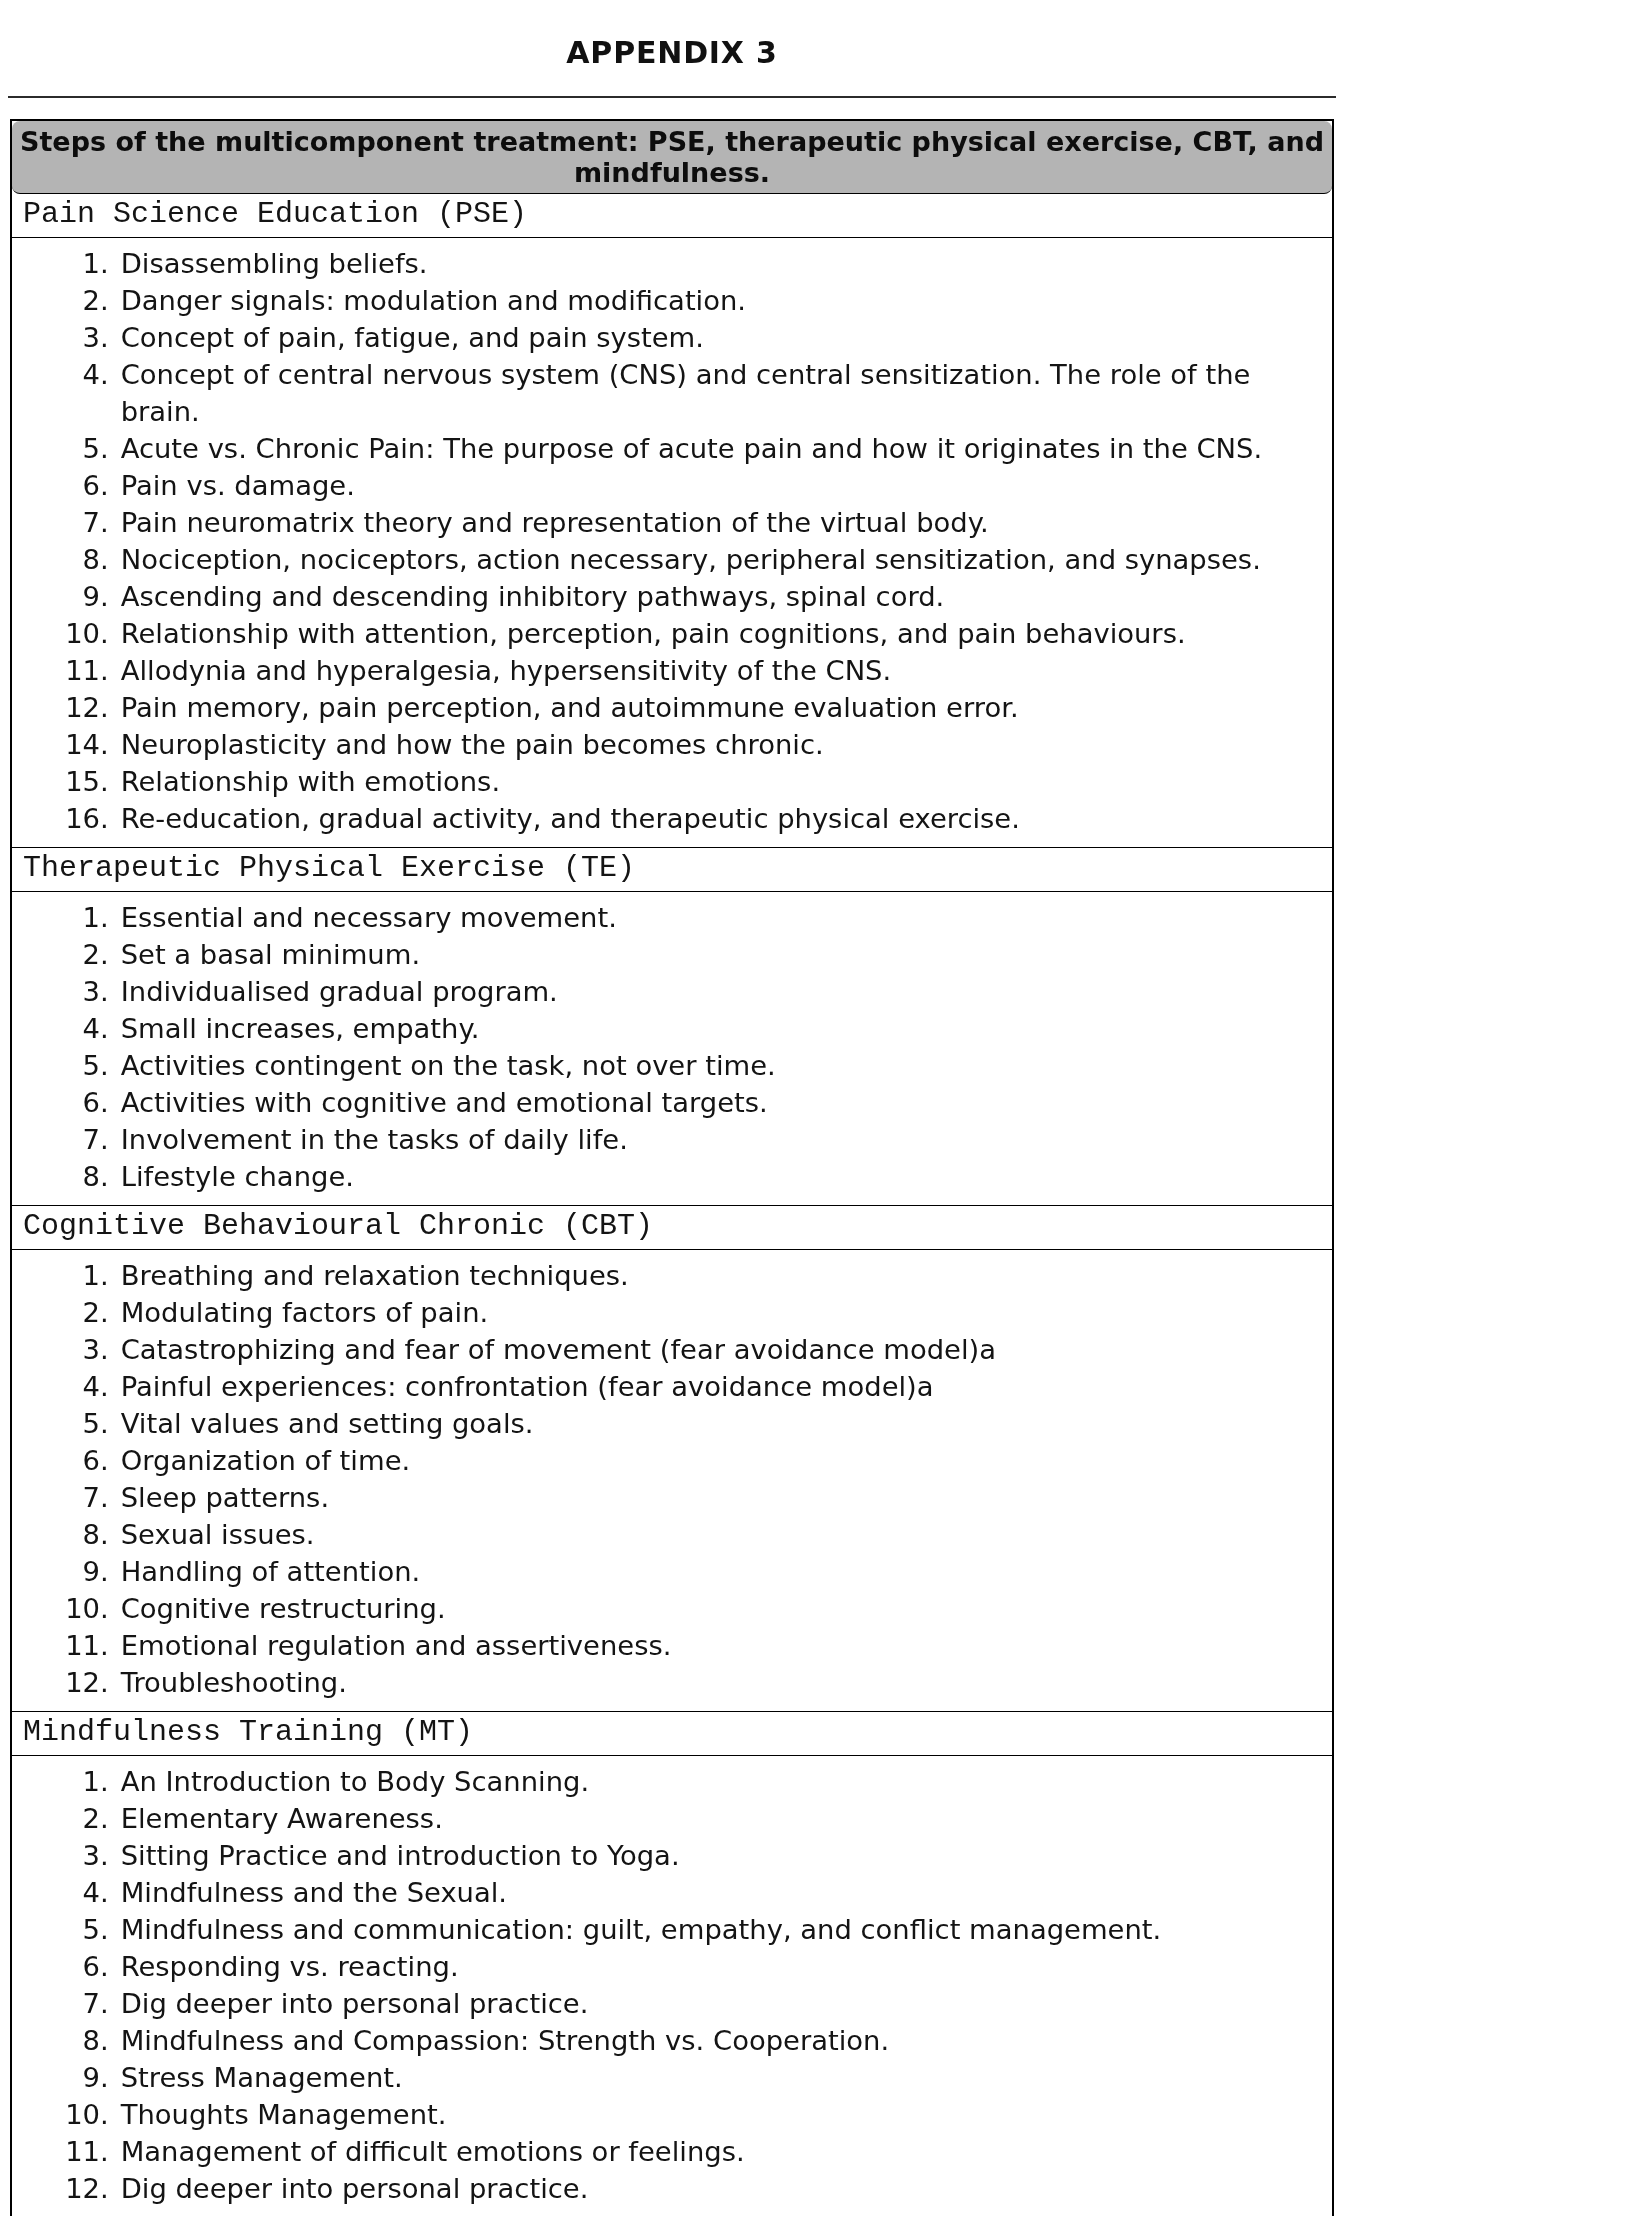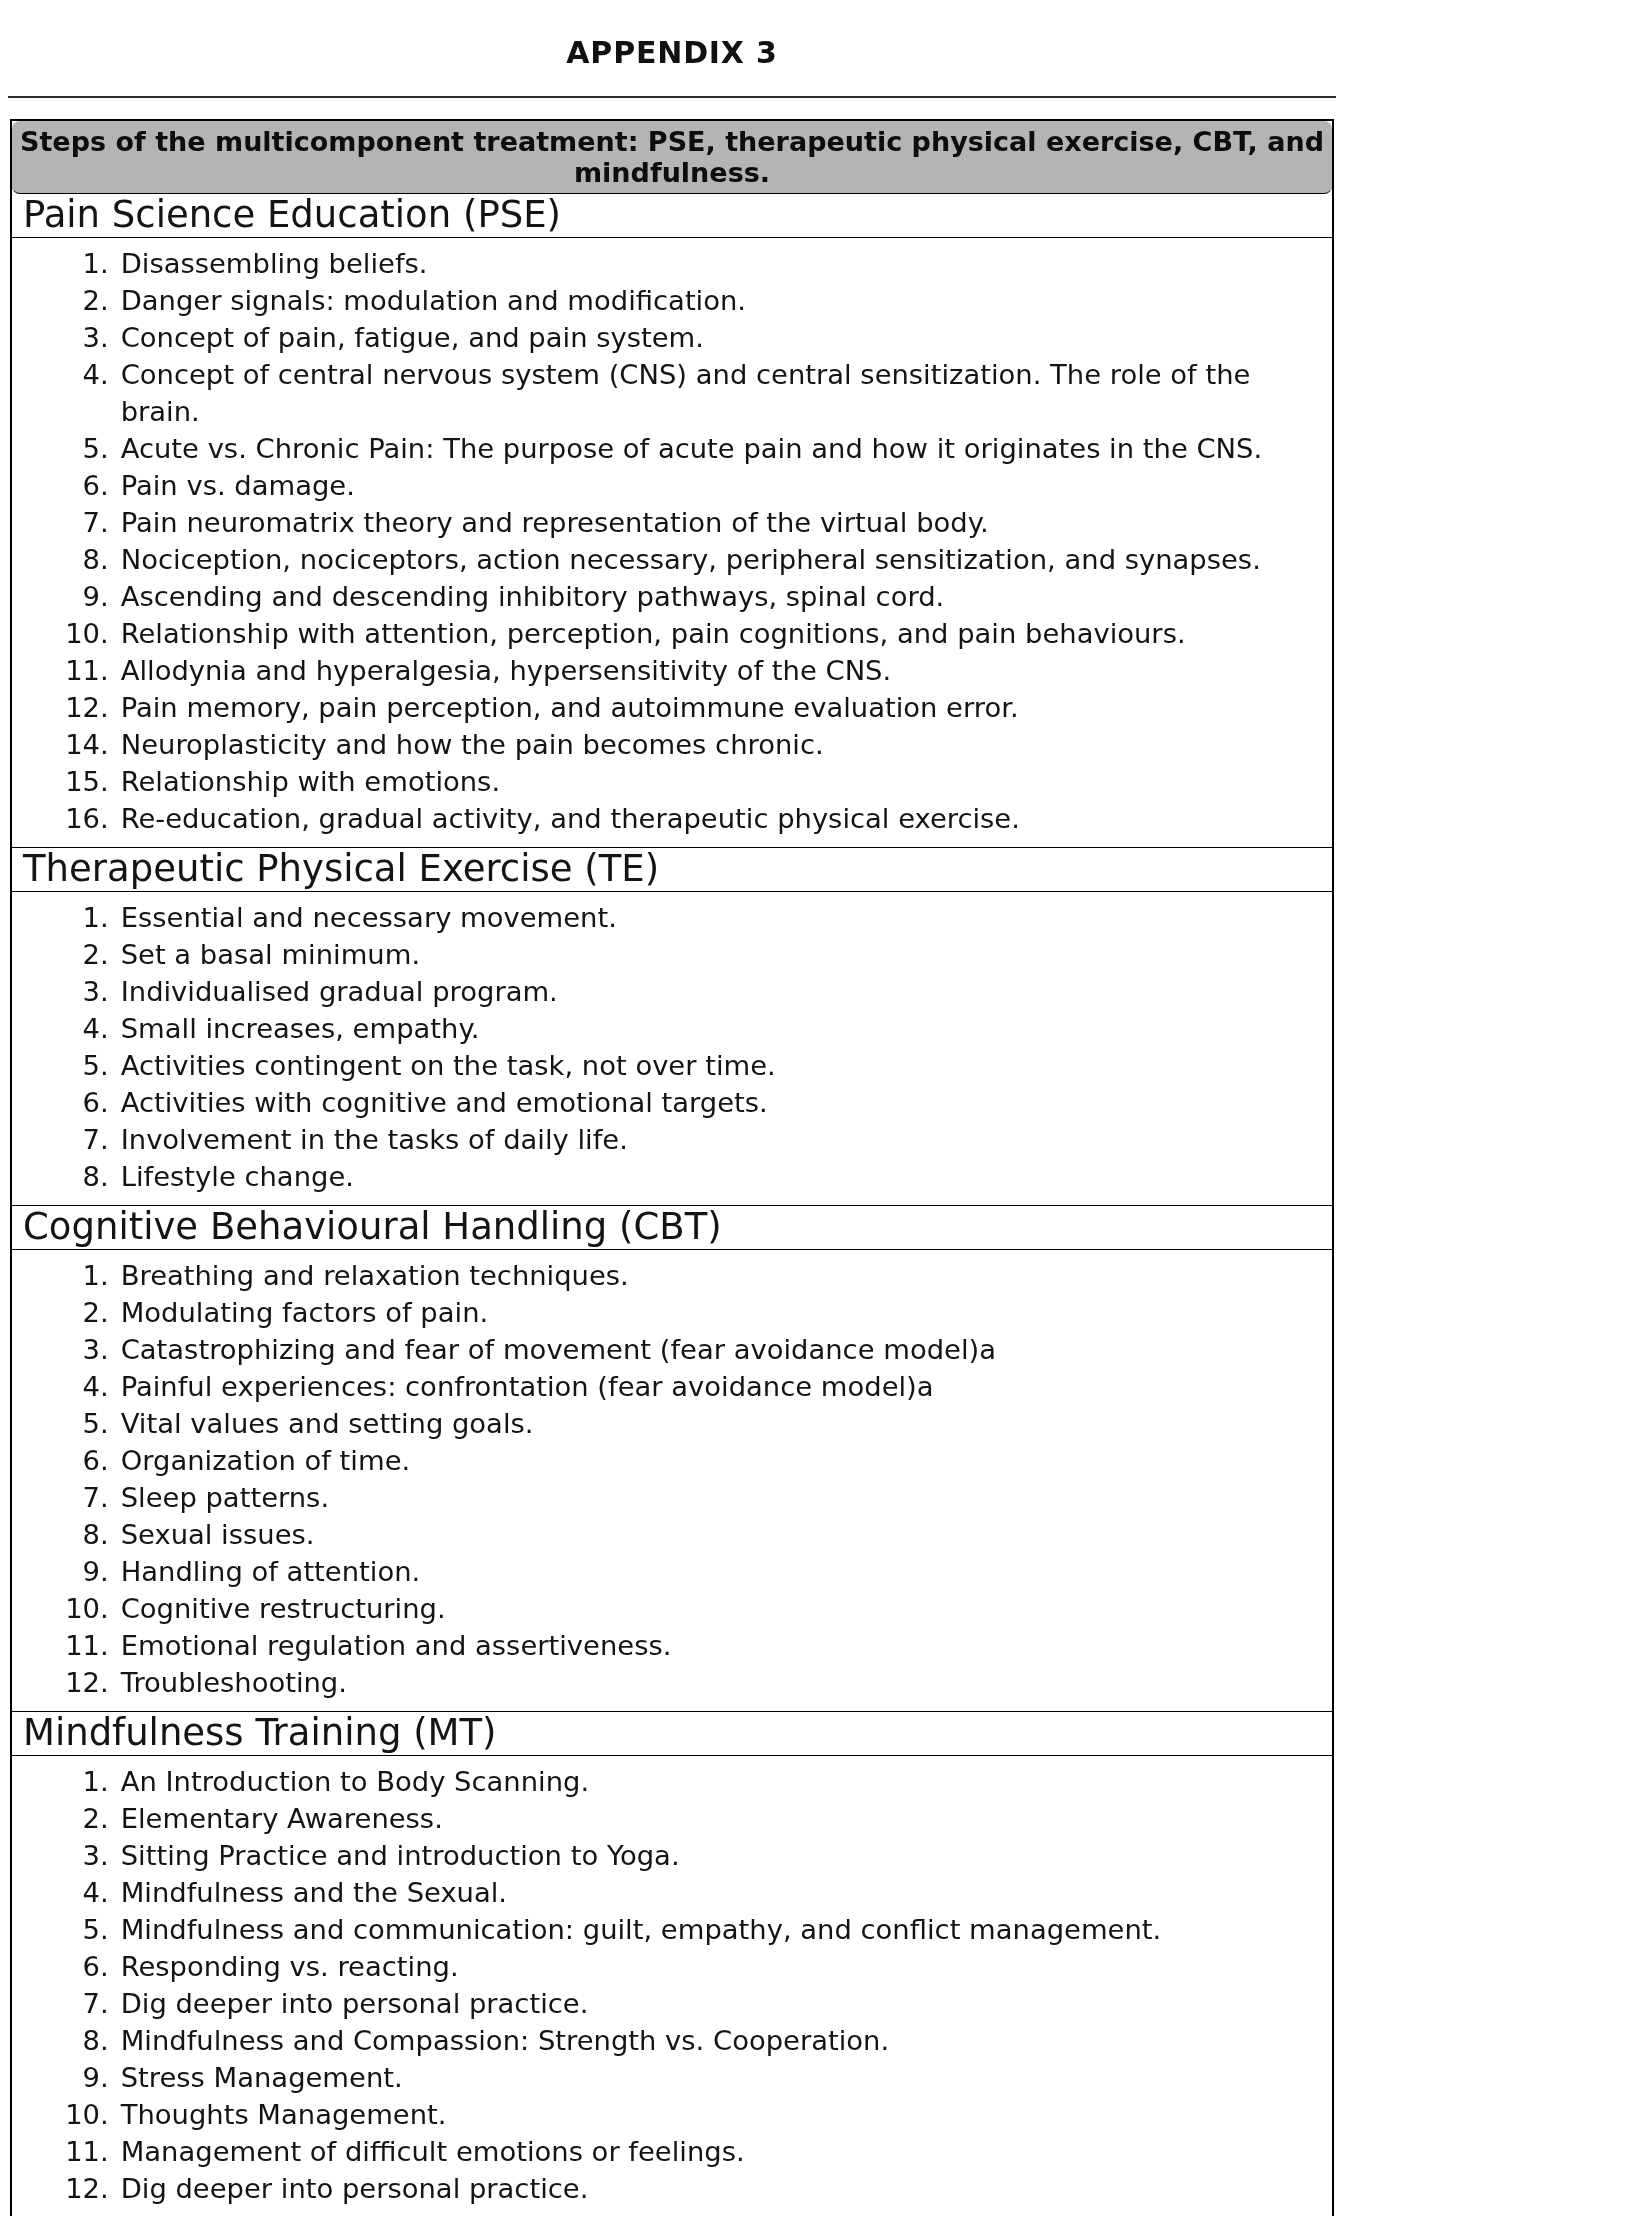--- a/index.html
+++ b/index.html
@@ -46,24 +46,25 @@
     font-size: 27px;
     line-height: 31px;
     text-align: center;
     padding: 4.8px 8px 5.6px 8px;
     border-bottom: 1.6px solid #000;
     color: #0d0d0d;
     border-radius: 8px;
   }
 
   .section-title {
-    font-size: 37px;
+    font-size: 30px;
     line-height: 31px;
     padding: 4.8px 8px 6.4px 11.3px;
     border-bottom: 1.6px solid #000;
+    font-family: Liberation Mono, monospace;
   }
 
   .section-items {
     padding: 7.3px 8px 10.5px 0;
     border-bottom: 1.6px solid #000;
   }
 
   .section:last-child .section-items {
     border-bottom: none;
   }
@@ -238,21 +239,21 @@
   </div>
 
   <div class="item">
     <span class="item-number">8.</span>
     <span class="item-text">Lifestyle change.</span>
   </div>
 </div>
   </div>
 
   <div class="section">
-    <div class="section-title">Cognitive Behavioural Handling (CBT)</div>
+    <div class="section-title">Cognitive Behavioural Chronic (CBT)</div>
     <div class="section-items">
   <div class="item">
     <span class="item-number">1.</span>
     <span class="item-text">Breathing and relaxation techniques.</span>
   </div>
 
   <div class="item">
     <span class="item-number">2.</span>
     <span class="item-text">Modulating factors of pain.</span>
   </div>

